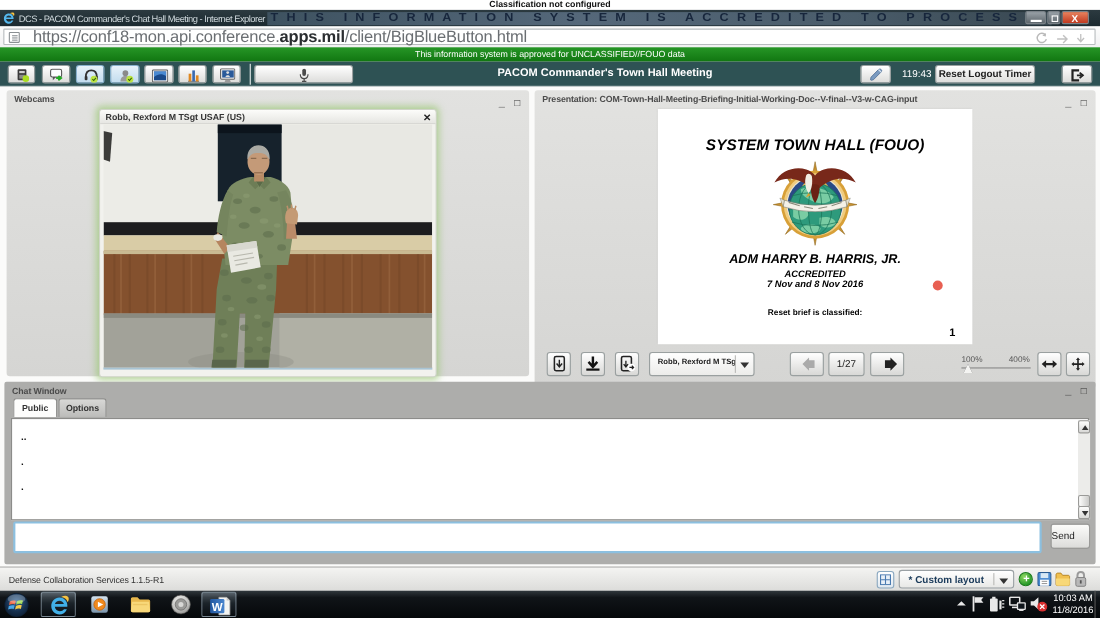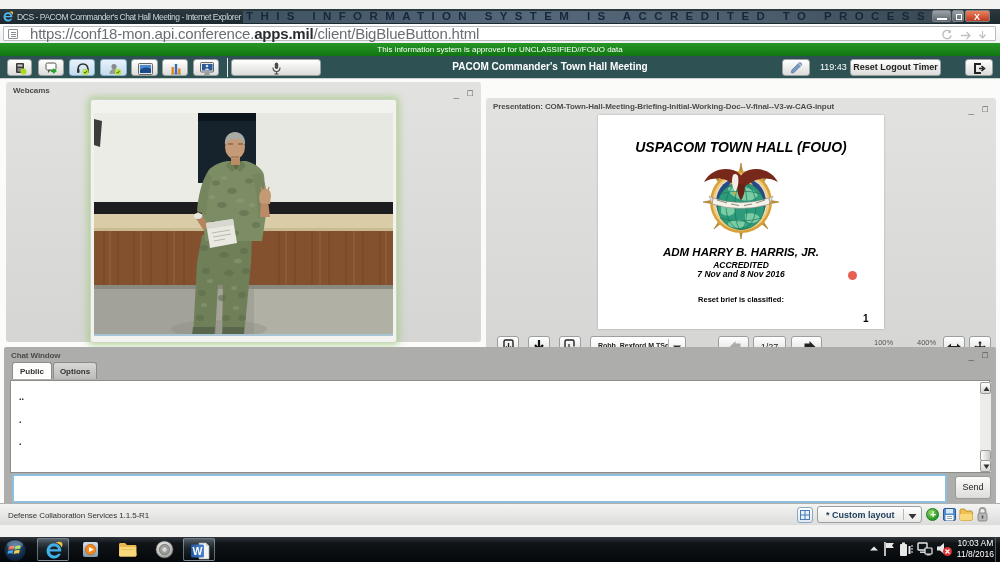--- a/index.html
+++ b/index.html
@@ -42,58 +42,59 @@
 #tb-timer { position:absolute; left:820px; top:6px; color:#fff; font-size:9px; }
 #tb-reset { position:absolute; left:850px; top:3px; width:91px; height:17px; background:linear-gradient(#ffffff,#dcdcda); border:1px solid #9aa0a0; border-radius:3px; font-weight:bold; font-size:9px; color:#222; text-align:center; line-height:15px; white-space:nowrap; }
 #tb-sep { position:absolute; left:227px; top:2px; width:1px; height:19px; background:#e8eeee; }
 
 
 #main { left:0; top:79px; width:1000px; height:436px; background:#fbfbfa; }
 .pane { position:absolute; background:linear-gradient(#e2e2e0,#d5d5d3); border-radius:3px; }
 .pane-title { position:absolute; left:7px; top:4px; font-size:8px; letter-spacing:-0.1px; font-weight:bold; color:#4c4c4c; }
 .pane-ctl { position:absolute; top:6px; font-weight:bold; color:#333; }
 #webcams { left:6px; top:3px; width:475px; height:260px; }
-#present { left:486px; top:3px; width:510px; height:271px;margin-top:16px; }
+#present { left:486px; top:3px; width:510px; height:271px; }
 #chatpane { left:4px; top:268px; width:992px; height:166px; background:#adadab; border-radius:2px; }
 
 
 #vidwin { position:absolute; left:84px; top:17px; width:307px; height:244px; background:#f2f2ee; border:1px solid #cfd4c8; border-radius:3px; box-shadow:0 0 7px 2px rgba(158,200,122,0.75); }
 #vidtitle { position:absolute; left:0; top:0; width:100%; height:13px; background:linear-gradient(#fcfcfa,#e6e6e2); border-bottom:1px solid #c8c8c4; border-radius:3px 3px 0 0; font-size:8px; font-weight:bold; color:#333; padding-left:5px; line-height:13px; }
 #vidx { position:absolute; right:4px; top:1px; font-size:9px; color:#222; font-weight:bold; }
 #vidbox { position:absolute; left:3px; top:13px; width:299px; height:223px; overflow:hidden; background:#eeeee9; border-bottom:2px solid #a8c4d4; }
 
 
 #preslide { position:absolute; left:112px; top:17px; width:286px; height:214px; background:#fff; box-shadow:0 0 2px rgba(0,0,0,0.25); }
 #presbar { position:absolute; left:0px; top:236px; width:510px; height:28px; }
 .pbtn { position:absolute; top:2px; height:22px; background:linear-gradient(#ffffff,#d8d8d6); border:1px solid #9aa0a0; border-radius:3px; }
 
 
 #chattabs { position:absolute; left:0; top:15px; width:100%; height:18px; }
 .tab { position:absolute; top:0; height:17px; font-size:8px; font-weight:bold; color:#333; text-align:center; border:1px solid #8c8c8a; border-bottom:none; border-radius:3px 3px 0 0; }
 #tab-public { left:8px; width:40px; background:#fdfdfc; line-height:17px; }
 #tab-options { left:49px; width:44px; background:linear-gradient(#d8d8d6,#bcbcba); line-height:17px; }
 #chatarea { position:absolute; left:6px; top:33px; width:980px; height:93px; background:#fff; border:1px solid #8c8c8a; }
 #chatinput { position:absolute; left:8px; top:127px; width:935px; height:29px; background:#fff; border:2px solid #8cc0e0; border-radius:2px; }
-#sendbtn { position:absolute; left:951px; top:129px; width:36px; height:23px; background:linear-gradient(#fcfcfa,#dcdcda); border:1px solid #9a9a98; border-radius:3px; font-size:9px; color:#222; text-align:center; line-height:21px; }
+#sendbtn { position:absolute; left:951px; top:129px; width:36px; height:23px; background:linear-gradient(#fcfcfa,#dcdcda); border:1px solid #9a9a98; border-radius:3px; font-size:9px; color:#222; text-align:left; line-height:21px; }
 #chatscroll { position:absolute; left:976px; top:35px; width:11px; height:90px; background:#ececea; }
 
 
-#statusbar { left:0; top:424px; width:1000px; height:22px; background:linear-gradient(#f4f4f2,#dcdcda); border-top:1px solid #b0b0ae; font-size:8.5px; color:#333; }
+#statusbar { left:0; top:436px; width:1000px; height:22px; background:linear-gradient(#f4f4f2,#dcdcda); border-top:1px solid #b0b0ae; font-size:8.5px; color:#333; }
 #statusbar .lbl { position:absolute; left:8px; top:7px; font-size:8px; letter-spacing:-0.1px; }
 
 
 #taskbar { left:0; top:537px; width:1000px; height:25px; background:linear-gradient(#30373c,#101418 25%,#05080a); }
 .tkitem { position:absolute; top:1px; width:32px; height:23px; border-radius:2px; }
 .tkitem.open { background:linear-gradient(rgba(180,200,215,0.35),rgba(70,90,105,0.25) 45%,rgba(20,30,40,0.2)); border:1px solid rgba(200,220,235,0.45); }
 #clock { position:absolute; right:6px; top:1px; color:#fff; font-size:8.5px; text-align:center; line-height:11px; }
 #showdesk { position:absolute; right:0; top:0; width:5px; height:25px; border-left:1px solid #555; }
 </style>
 </head>
 <body>
 <div id="page">
+  <div class="abs" id="classif">Classification not configured</div>
 
   <div class="abs" id="titlebar">
     <div class="wall"></div>
     <svg style="position:absolute;left:2px;top:2px;" width="12" height="12" viewBox="0 0 20 20">
       <path d="M10,2.2 C13.8,2.2 17,5.2 17.2,9 L17.2,10.6 L5.8,10.6 C6.2,13 8,14.6 10.4,14.6 C12,14.6 13.4,14 14.2,12.8 L16.8,12.8 C15.6,15.8 13,17.6 10,17.6 C5.8,17.6 2.6,14.2 2.6,10 C2.6,5.6 5.9,2.2 10,2.2 Z M10,5.2 C8,5.2 6.4,6.4 5.9,8.2 L14.1,8.2 C13.6,6.4 12,5.2 10,5.2 Z" fill="#55b8ee"></path>
       <path d="M17.8,1.4 C16.2,0.2 13.6,0.6 11.6,1.8 C14.4,2.2 16.6,3.8 17.6,6.4 C18.6,4.6 18.9,2.4 17.8,1.4 Z" fill="#f5c242"></path>
     </svg>
     <div class="walltext">THIS INFORMATION SYSTEM IS ACCREDITED TO PROCESS</div>
     <div id="tb-title">DCS - PACOM Commander's Chat Hall Meeting - Internet Explorer</div>
     <div class="winbtn" id="btn-min">
@@ -208,20 +209,21 @@
         </svg>
     </div>
   </div>
 
   <div class="abs" id="main">
     <div class="pane" id="webcams">
       <div class="pane-title">Webcams</div>
       <div class="pane-ctl" style="right:22px;font-size:10px;">_</div>
       <div class="pane-ctl" style="right:8px;font-size:9px;">□</div>
       <div id="vidwin">
+        <div id="vidtitle">Robb, Rexford M TSgt USAF (US)<span id="vidx">✕</span></div>
         <div id="vidbox">
         <svg width="299" height="223" viewBox="0 0 299 223">
 
           <rect x="0" y="0" width="299" height="92" fill="#ecece7"></rect>
           <rect x="150" y="0" width="149" height="94" fill="#e8e8e3"></rect>
 
           <rect x="104" y="0" width="58" height="70" fill="#16222c"></rect>
           <rect x="104" y="0" width="58" height="8" fill="#0c141c"></rect>
 
           <path d="M0,6 L8,8 L6,34 L0,32 Z" fill="#3c3c3a"></path>
@@ -335,21 +337,21 @@
         </svg>
         </div>
       </div>
     </div>
 
     <div class="pane" id="present">
       <div class="pane-title">Presentation: COM-Town-Hall-Meeting-Briefing-Initial-Working-Doc--V-final--V3-w-CAG-input</div>
       <div class="pane-ctl" style="right:22px;font-size:10px;">_</div>
       <div class="pane-ctl" style="right:8px;font-size:9px;">□</div>
       <div id="preslide">
-        <div style="position:absolute;left:0;top:24px;width:100%;text-align:center;font-size:14px;font-weight:bold;font-style:italic;color:#000;white-space:nowrap;">USPACOM TOWN HALL (FOUO)</div>
+        <div style="position:absolute;left:0;top:24px;width:100%;text-align:center;font-size:14px;font-weight:bold;font-style:italic;color:#000;white-space:nowrap;">SYSTEM TOWN HALL (FOUO)</div>
         <svg style="position:absolute;left:104px;top:47px;" width="78" height="78" viewBox="0 0 78 78">
           <g>
 
             <g fill="#c89232" stroke="#8a6010" stroke-width="0.5">
               <path d="M39,1 L44.5,30 L33.5,30 Z"></path>
                 <path d="M39,77 L44.5,48 L33.5,48 Z"></path>
               <path d="M1,40 L30,45.5 L30,34.5 Z"></path>
                 <path d="M77,40 L48,45.5 L48,34.5 Z"></path>
               <path d="M12,13 L35,32 L28,39 Z"></path>
                 <path d="M66,13 L43,32 L50,39 Z"></path>

